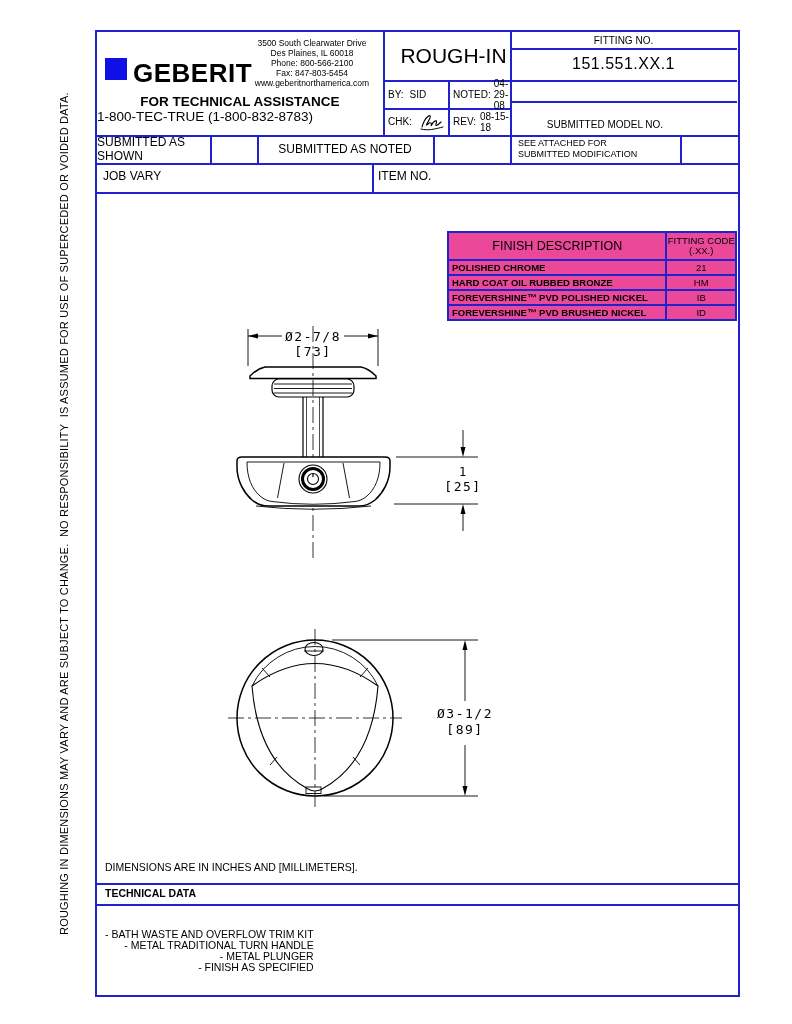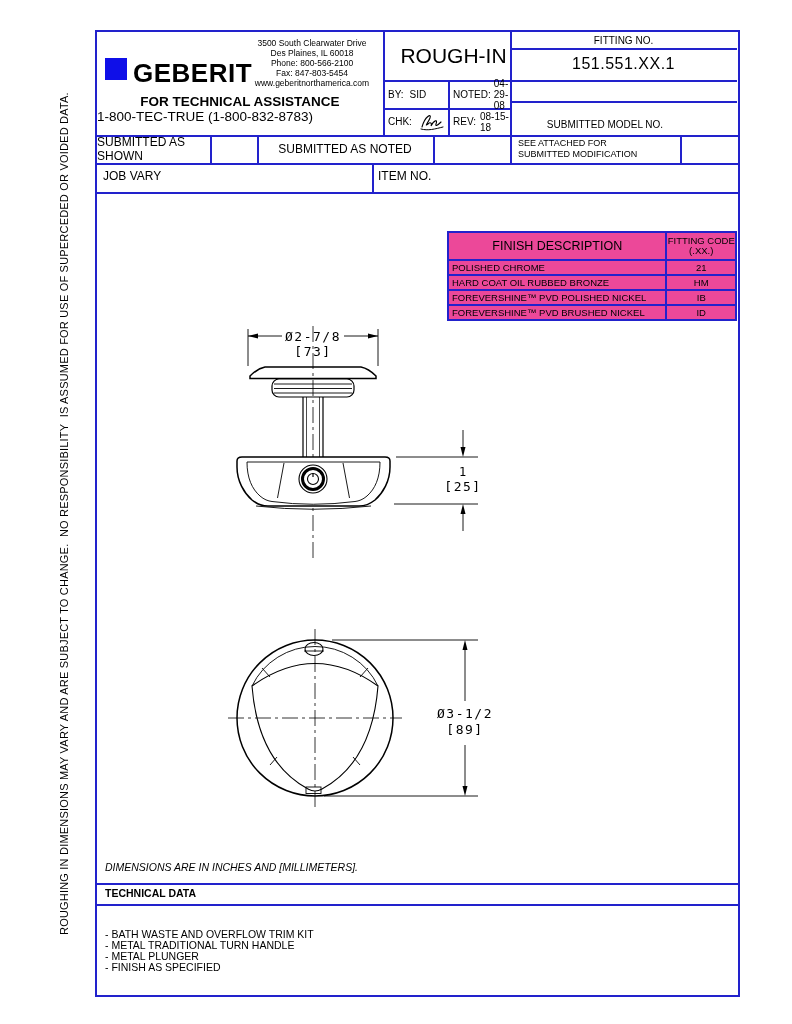--- a/index.html
+++ b/index.html
@@ -44,24 +44,24 @@
   .fitting-value{font-size:16px;letter-spacing:0.5px;}
   .cell-label{font-size:12px;}
   
   .ftable{position:absolute;left:350px;top:163px;width:290px;border:2px solid var(--blue);background:#ec4899;margin-top:36px;}
   .frow{display:flex;border-top:2px solid var(--blue);}
   .frow:first-child{border-top:none;}
   .fdesc{width:220px;border-right:2px solid var(--blue);}
   .fcode{width:68px;}
   .fhead .fdesc{display:flex;align-items:center;justify-content:center;font-size:12.5px;height:26px;}
   .fhead .fcode{font-size:9.5px;line-height:10px;text-align:center;padding-top:3px;}
-  .fdata .fdesc{font-size:9.5px;padding:1px 0 1px 3px;display:flex;align-items:center;height:13px;}
+  .fdata .fdesc{font-size:9.5px;padding:1px 0 1px 3px;display:flex;align-items:center;height:13px;font-weight:bold;}
   .fdata .fcode{font-size:9.5px;text-align:center;display:flex;align-items:center;justify-content:center;height:13px;}
   .note-text{font-size:10.5px;}
-  .tech-items div{font-size:10.5px;line-height:11px;}
+  .tech-items div{font-size:10.5px;line-height:11px;text-align:right;}
   svg text{font-family:"DejaVu Sans Mono", monospace;}
   .dim{font-size:13px;letter-spacing:1.5px;}
   .dim-s{font-size:12px;letter-spacing:1px;}
 </style>
 </head>
 <body>
 
 <div class="side-note">ROUGHING IN DIMENSIONS MAY VARY AND ARE SUBJECT TO CHANGE.  NO RESPONSIBILITY  IS ASSUMED FOR USE OF SUPERCEDED OR VOIDED DATA.</div>
 
 <div class="sheet">
@@ -231,21 +231,21 @@
     <div class="frow fdata">
       <div class="fdesc">FOREVERSHINE™ PVD POLISHED NICKEL</div>
       <div class="fcode">IB</div>
     </div>
     <div class="frow fdata">
       <div class="fdesc">FOREVERSHINE™ PVD BRUSHED NICKEL</div>
       <div class="fcode">ID</div>
     </div>
   </div>
 
-  <div class="abs note-text" style="left:8px;top:829px;font-style:italic;">DIMENSIONS ARE IN INCHES AND [MILLIMETERS].</div>
+  <div class="abs note-text" style="left:8px;top:829px;">DIMENSIONS ARE IN INCHES AND [MILLIMETERS].</div>
   <div class="abs note-text" style="left:8px;top:855px;font-weight:bold;">TECHNICAL DATA</div>
   <div class="abs tech-items" style="left:8px;top:897px;">
     <div>- BATH WASTE AND OVERFLOW TRIM KIT</div>
     <div>- METAL TRADITIONAL TURN HANDLE</div>
     <div>- METAL PLUNGER</div>
     <div>- FINISH AS SPECIFIED</div>
   </div>
 
 </div>
 

